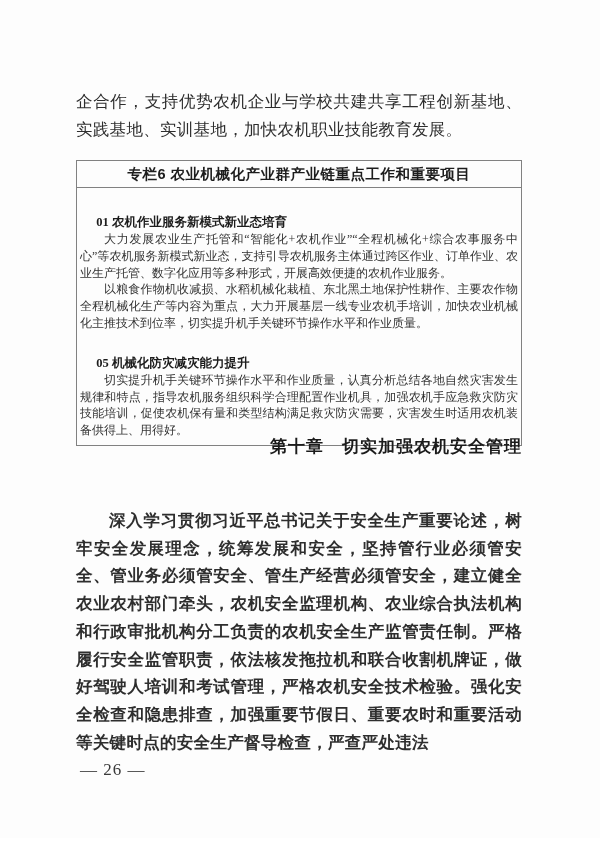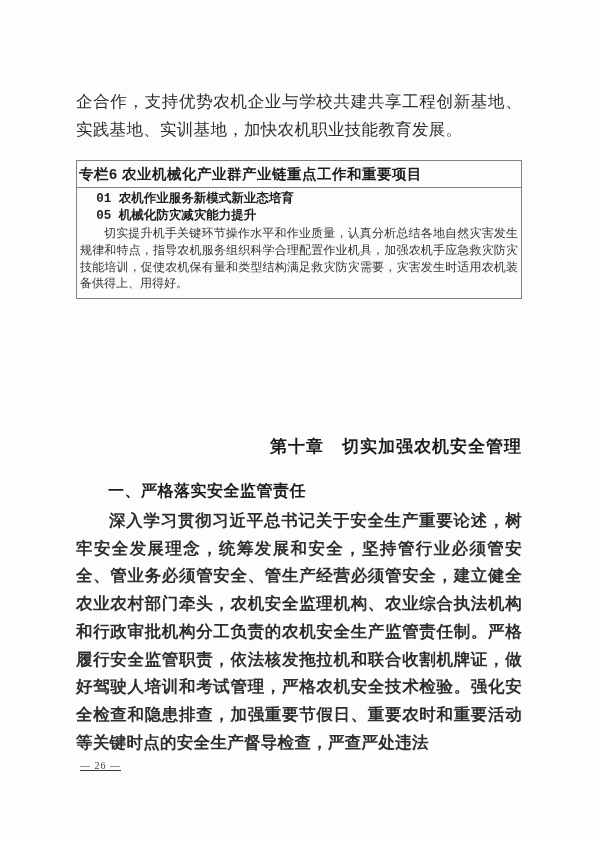--- a/index.html
+++ b/index.html
@@ -23,33 +23,34 @@
   }
 
   
   .panel {
     top:160px;
     border:1px solid #818181;
     background:#fdfdfd;
   }
   .panel-header {
     border-bottom:1px solid #818181;
-    text-align:left;
+    text-align:center;
     font-family:"Liberation Sans","DejaVu Sans",sans-serif;
     font-weight:bold; color:#1d1d1d;
     font-size:14.5px; line-height:18px;
     padding:4px 2px;
     letter-spacing:.5px;
   }
   .panel-body { padding:3px 3px 6px 3px; }
   .panel-item-heading {
-    font-family:Liberation Mono, monospace;
+    font-family:Liberation Serif, serif;
     font-weight:bold; color:#1d1d1d;
     font-size:12.5px; line-height:17px;
     text-indent:1.3em;
+    margin-top:23px;
   }
   .panel-item-body {
     font-size:12px; line-height:16.8px;
     text-align:justify; text-indent:2em;
     color:#333333;
   }
 
   .chapter-title {
     top:435px;
     text-align:right;
@@ -67,52 +68,52 @@
   }
   .main-para {
     top:507px;
     font-size:16.5px; line-height:27.7px;
     text-align:justify; text-indent:2em;
     letter-spacing:.3px;
     font-weight:bold;
   }
   .page-number {
     position:absolute; left:80px; top:760px;
-    font-size:10px; color:#3a3a3a;
+    font-size:17px; color:#3a3a3a;
     letter-spacing:1px;
-    text-decoration:underline;
   }
 </style>
 </head>
 <body>
 
 <div class="page">
 
   <p class="col intro">企合作，支持优势农机企业与学校共建共享工程创新基地、实践基地、实训基地，加快农机职业技能教育发展。</p>
 
   <div class="col panel">
     <div class="panel-header">专栏6 农业机械化产业群产业链重点工作和重要项目</div>
     <div class="panel-body">
 
       <div>
         <div class="panel-item-heading">01 农机作业服务新模式新业态培育</div>
+        <p class="panel-item-body">大力发展农业生产托管和“智能化+农机作业”“全程机械化+综合农事服务中心”等农机服务新模式新业态，支持引导农机服务主体通过跨区作业、订单作业、农业生产托管、数字化应用等多种形式，开展高效便捷的农机作业服务。</p>
       </div>
 
       <div>
+        <p class="panel-item-body">以粮食作物机收减损、水稻机械化栽植、东北黑土地保护性耕作、主要农作物全程机械化生产等内容为重点，大力开展基层一线专业农机手培训，加快农业机械化主推技术到位率，切实提升机手关键环节操作水平和作业质量。</p>
       </div>
 
       <div>
         <div class="panel-item-heading">05 机械化防灾减灾能力提升</div>
         <p class="panel-item-body">切实提升机手关键环节操作水平和作业质量，认真分析总结各地自然灾害发生规律和特点，指导农机服务组织科学合理配置作业机具，加强农机手应急救灾防灾技能培训，促使农机保有量和类型结构满足救灾防灾需要，灾害发生时适用农机装备供得上、用得好。</p>
       </div>
 
     </div>
   </div>
 
   <h1 class="col chapter-title">第十章　切实加强农机安全管理</h1>
 
-  <h2 class="col section-heading">一、严格落实安全监管责任</h2>
 
   <p class="col main-para">深入学习贯彻习近平总书记关于安全生产重要论述，树牢安全发展理念，统筹发展和安全，坚持管行业必须管安全、管业务必须管安全、管生产经营必须管安全，建立健全农业农村部门牵头，农机安全监理机构、农业综合执法机构和行政审批机构分工负责的农机安全生产监管责任制。严格履行安全监管职责，依法核发拖拉机和联合收割机牌证，做好驾驶人培训和考试管理，严格农机安全技术检验。强化安全检查和隐患排查，加强重要节假日、重要农时和重要活动等关键时点的安全生产督导检查，严查严处违法</p>
 
   <div class="page-number">— 26 —</div>
 
 </div>
 
 </body></html>

